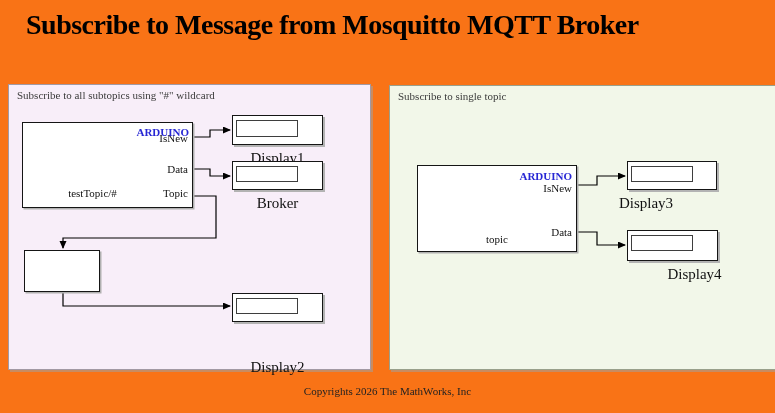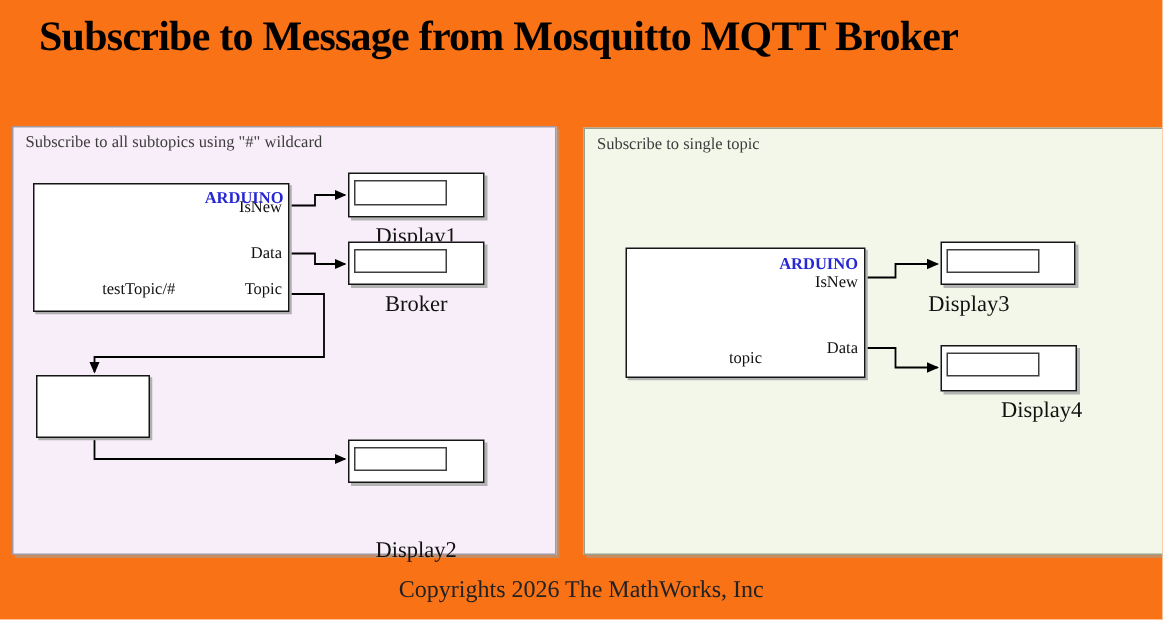--- a/index.html
+++ b/index.html
@@ -45,21 +45,21 @@
         border:1px solid #3e3e3e;font-size:10px;line-height:14px;padding-left:2px;}
   .d1 .dval{height:15px;}
   .nm-d1{left:232px;top:150px;width:91px;}
   .nm-d0{left:232px;top:195px;width:91px;}
   .nm-d2{left:232px;top:327px;width:91px;margin-top:32px;}
   .nm-d3{left:601px;top:195px;width:90px;}
   .nm-d4{left:649px;top:266px;width:91px;}
   
   .wires{position:absolute;left:0;top:0;width:775px;height:413px;pointer-events:none;}
   .wires polyline{fill:none;stroke:#000;stroke-width:1.2;pointer-events:stroke;}
-  .footer{position:absolute;left:0;right:0;top:385px;text-align:center;font-size:16px;color:#222;}
+  .footer{position:absolute;left:0;right:0;top:385px;text-align:center;font-size:11px;color:#222;}
 </style>
 </head>
 <body>
 
 <div class="canvas">
 
   <div class="title">Subscribe to Message from Mosquitto MQTT Broker</div>
 
   <div class="area area-left">
     <div class="area-label">Subscribe to all subtopics using "#" wildcard</div>

